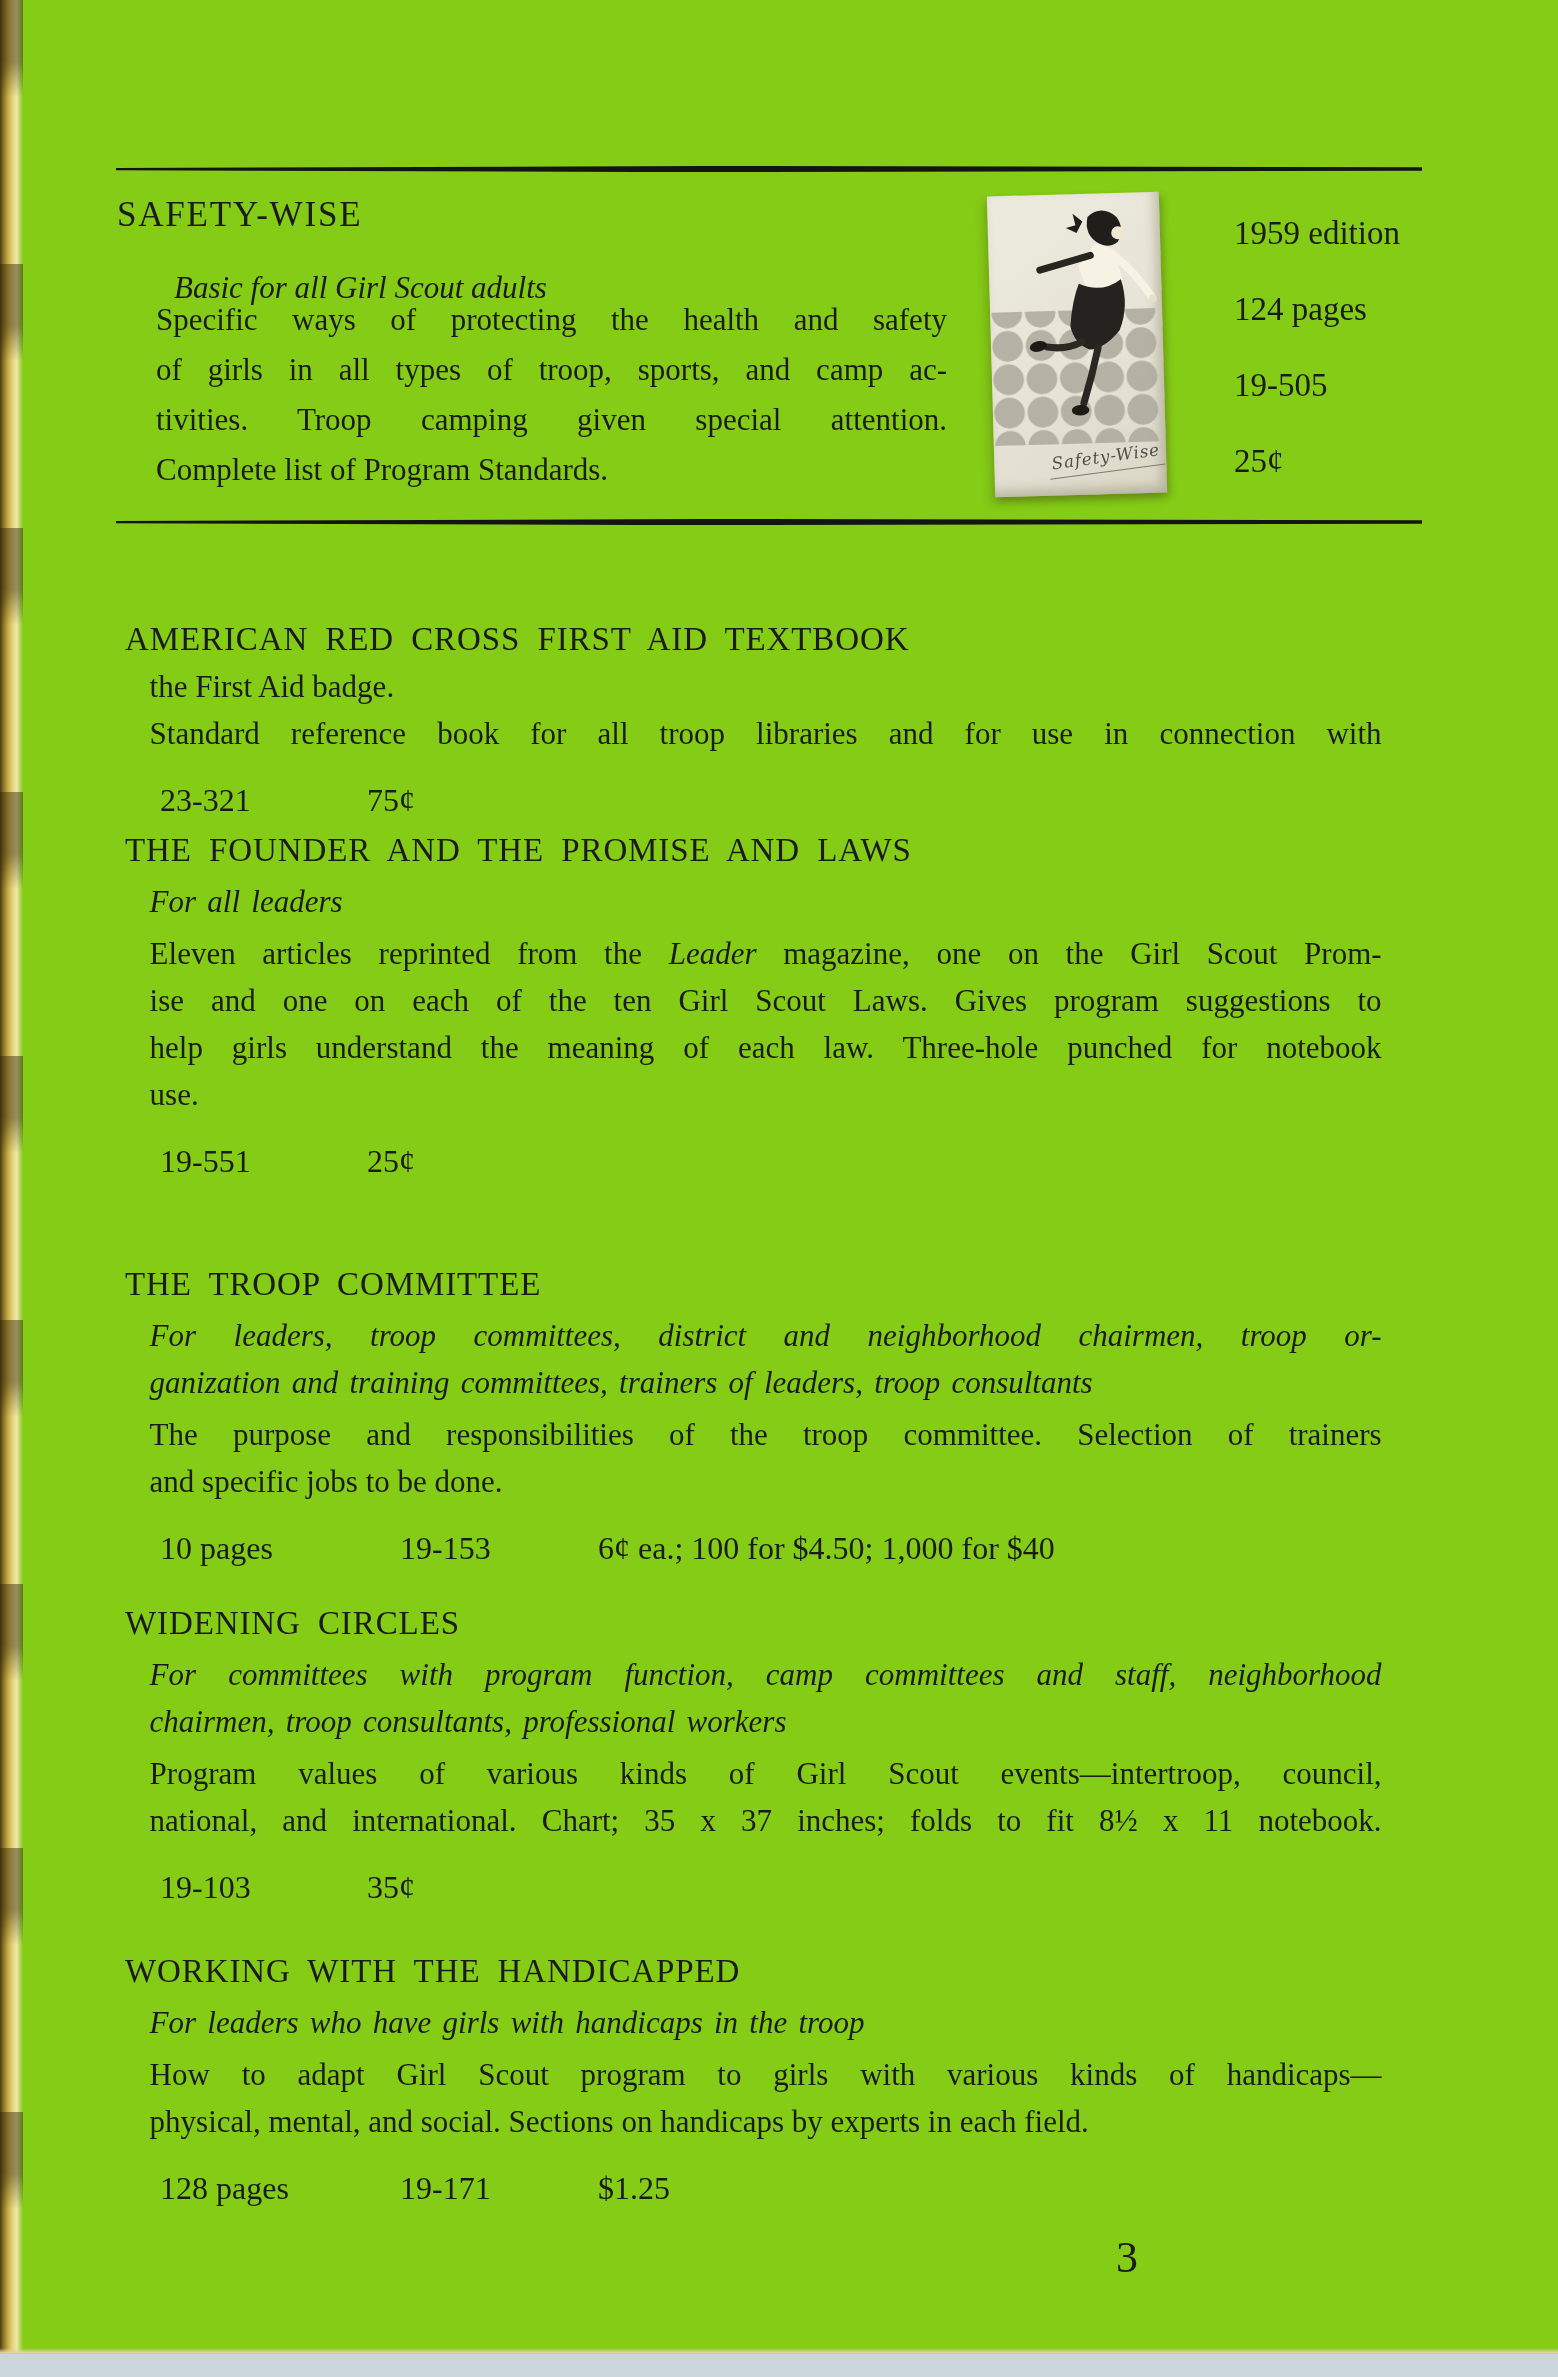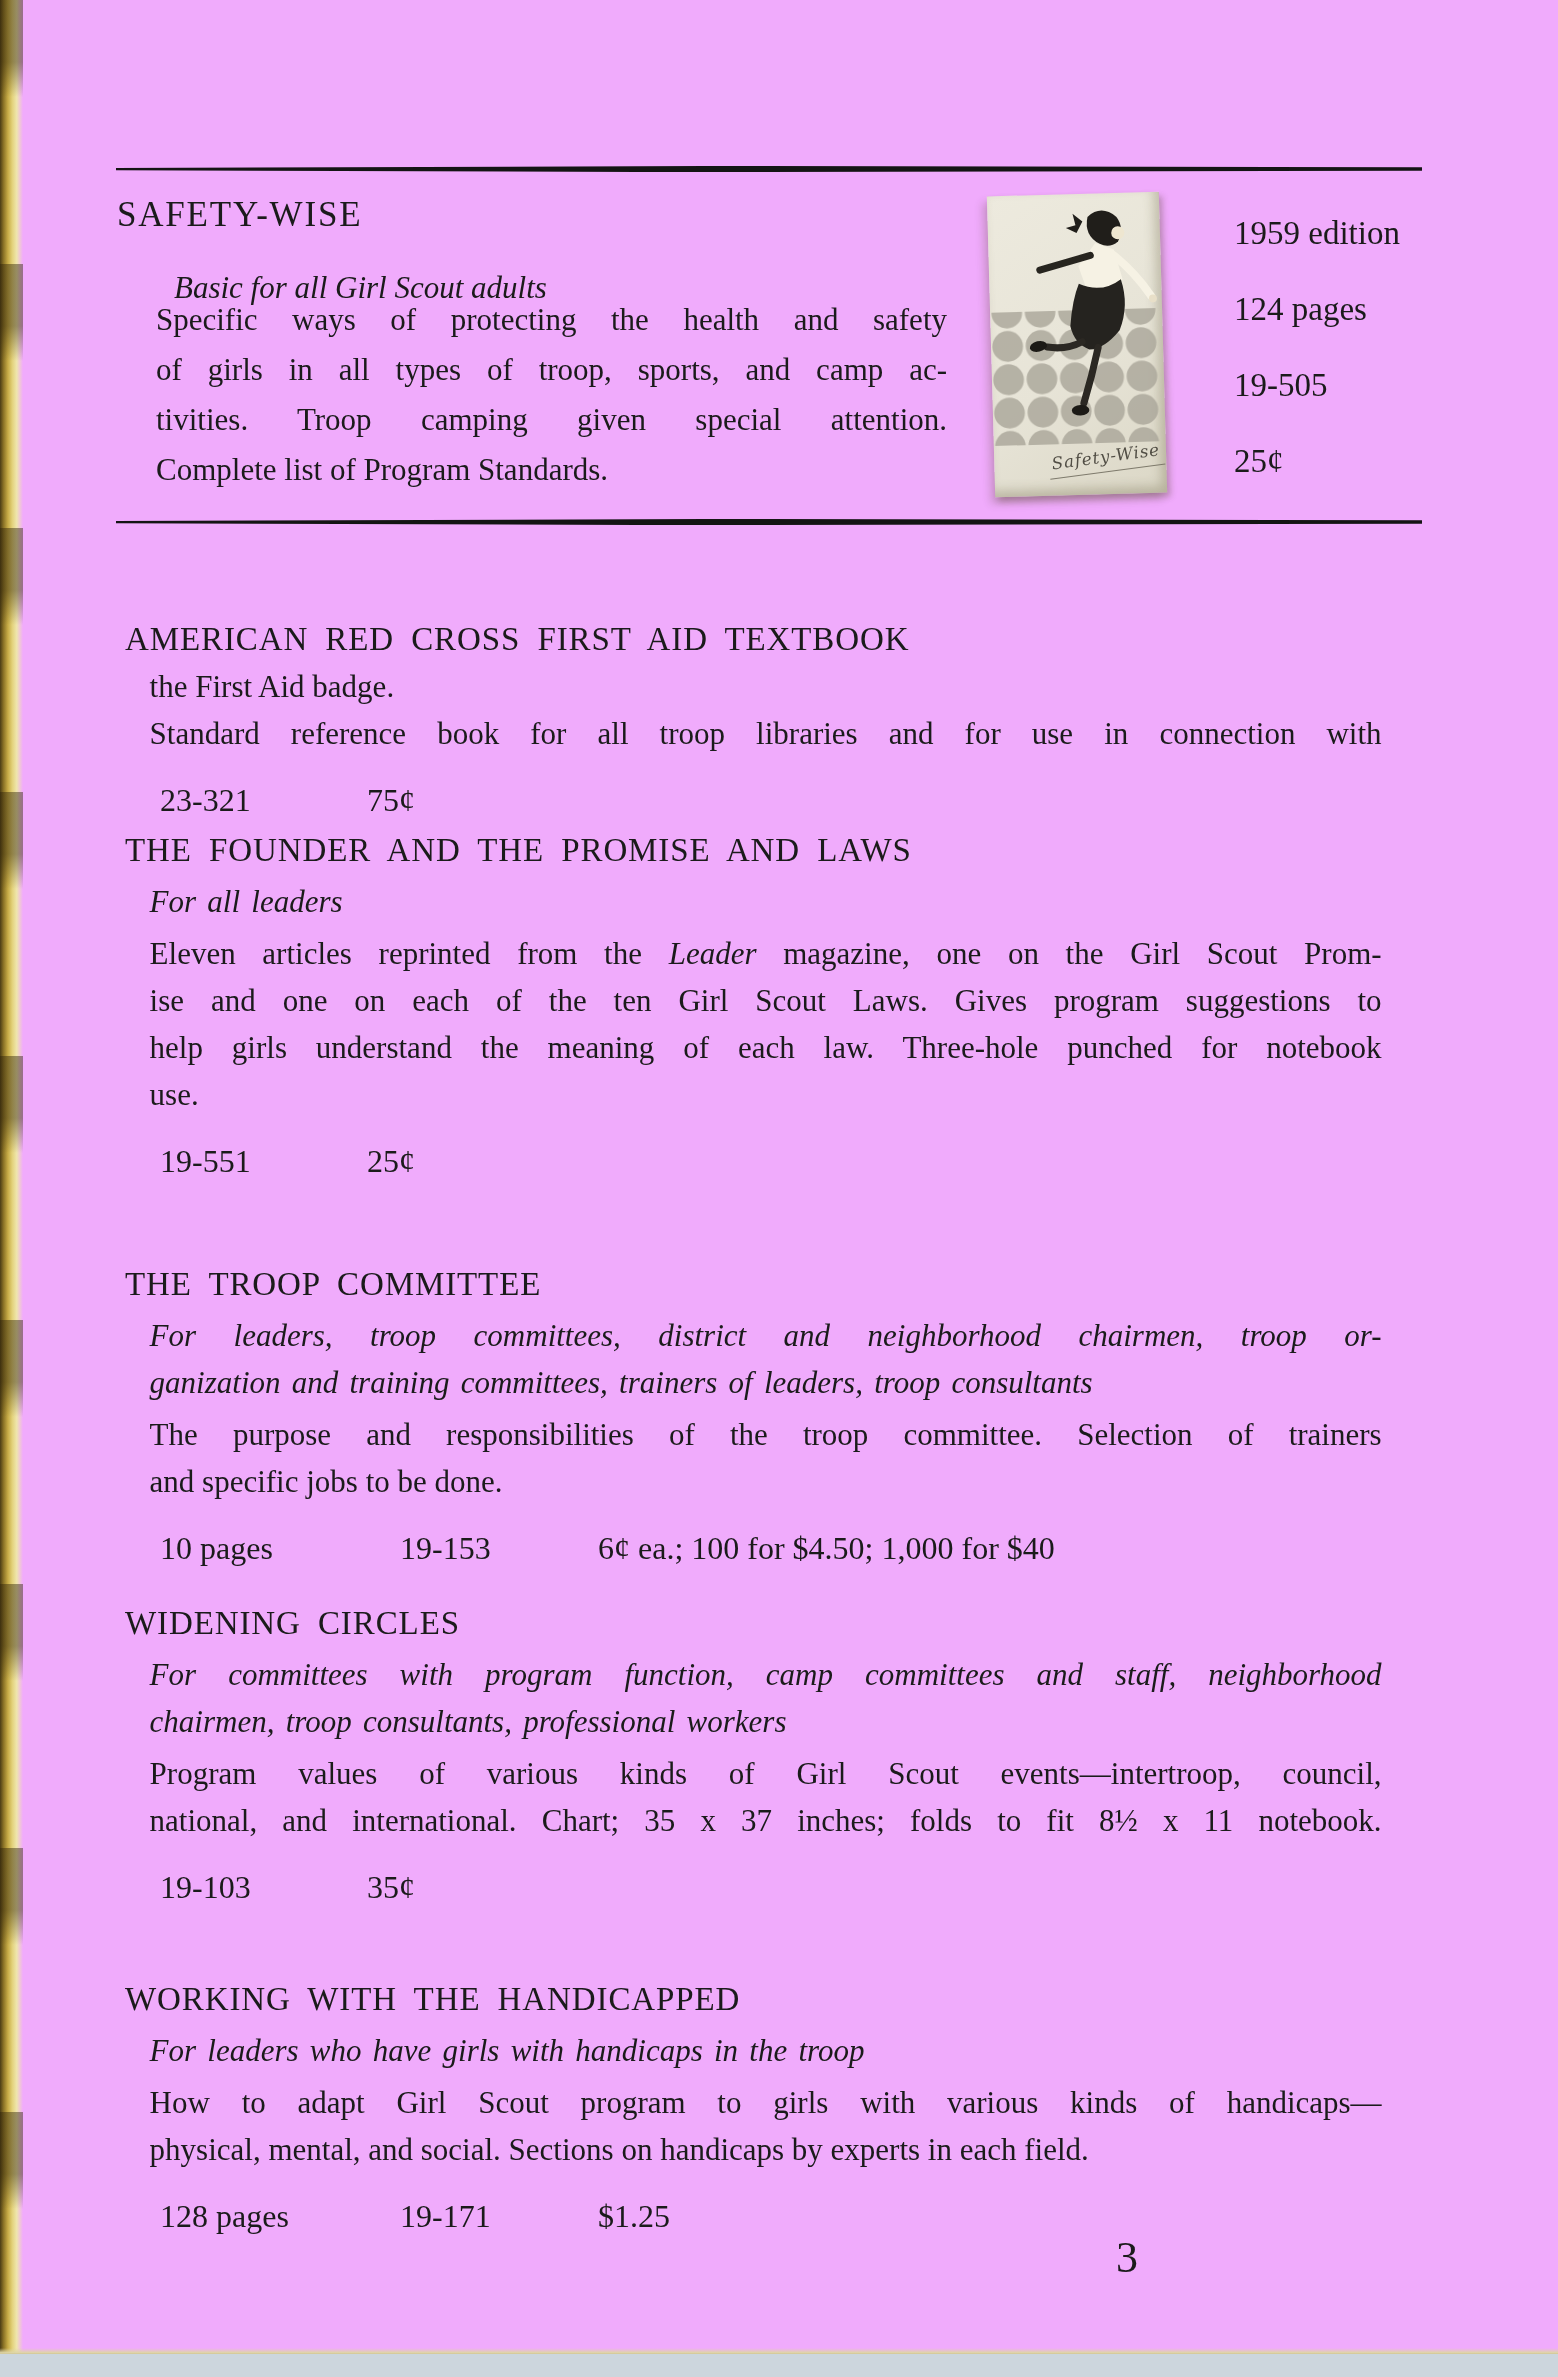--- a/index.html
+++ b/index.html
@@ -1,18 +1,18 @@
 <!DOCTYPE html>
 <html style="font-size:14px"><head>
 <meta charset="utf-8">
 <style>
   html,body { margin:0; padding:0; background:#c9d2d9; }
   .page {
     position:relative; width:1558px; height:2377px;
-    background:#f0abfc; overflow:hidden;
+    background:#84cc16; overflow:hidden;
     font-family:"Liberation Serif", serif; color:#1b1b1b;
   }
   
   .binding {
     position:absolute; left:0; top:0; bottom:21px; width:23px;
     background:
       repeating-linear-gradient(180deg, rgba(45,33,8,0.45) 0 62px, rgba(45,33,8,0) 97px 264px),
       linear-gradient(90deg, #4a3c15 0px, #8a7226 3.5px, #c8ad47 8px, #e3d27c 12.3px, #efe6ad 16.7px, rgba(247,243,216,0) 23px);
   }
   
@@ -173,21 +173,21 @@
     <div class="desc">
       <div class="sline jl">Program values of various kinds of Girl Scout events—intertroop, council,</div>
       <div class="sline jl">national, and international. Chart; 35 x 37 inches; folds to fit 8½ x 11 notebook.</div>
     </div>
     <div class="order">
       <span class="c-cat-wide">19-103</span>
       <span>35¢</span>
     </div>
   </section>
 
-  <section class="item" style="top:1953px;margin-top:28px;">
+  <section class="item" style="top:1953px;">
     <h2>WORKING WITH THE HANDICAPPED</h2>
     <div class="aud">
       <div class="sline">For leaders who have girls with handicaps in the troop</div>
     </div>
     <div class="desc">
       <div class="sline jl">How to adapt Girl Scout program to girls with various kinds of handicaps—</div>
       <div class="sline">physical, mental, and social. Sections on handicaps by experts in each field.</div>
     </div>
     <div class="order">
       <span class="c-pages">128 pages</span>

